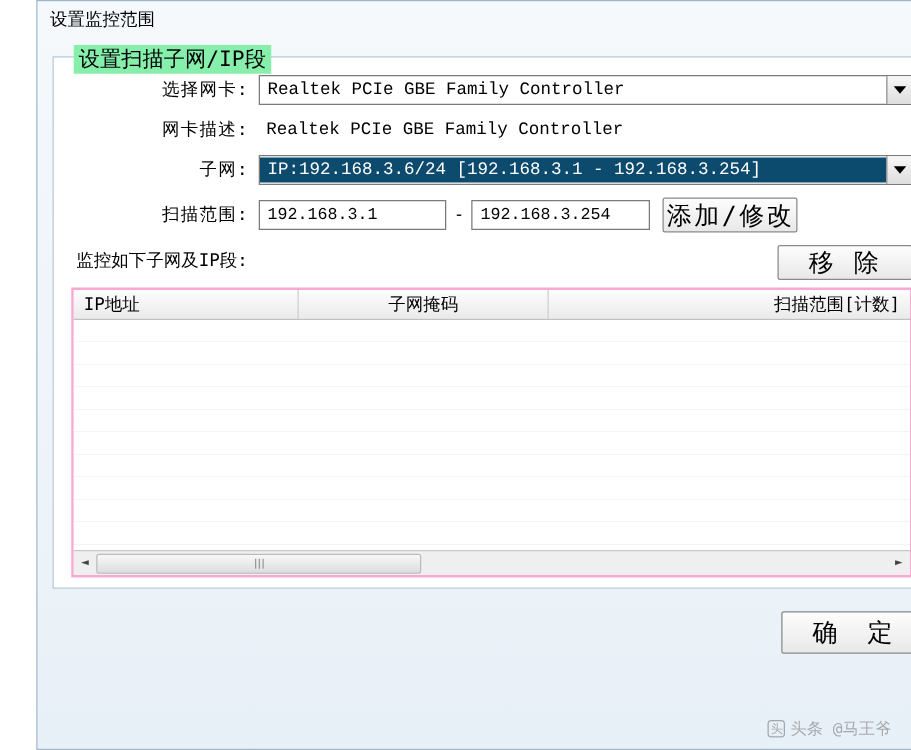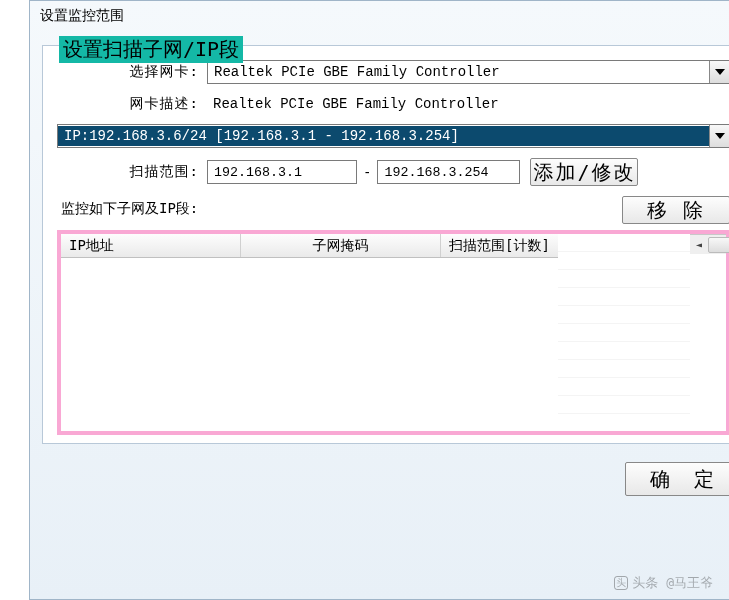--- a/index.html
+++ b/index.html
@@ -30,23 +30,23 @@
       border: 1px solid #b8c8d8;
       background: #fff;
       padding: 14px 14px 8px 14px;
       position: relative;
       margin-top: 8px;
     }
     .legend {
       position: absolute;
       top: -10px;
       left: 16px;
-      background: #14b8a6;
+      background: #86efac;
       padding: 0 4px;
-      font-size: 20px;
+      font-size: 17px;
     }
     .row {
       display: flex;
       align-items: center;
       margin-bottom: 10px;
     }
     .label {
       width: 150px;
       text-align: right;
       padding-right: 8px;
@@ -113,25 +113,25 @@
     .monitor-label {
       padding: 4px 0 6px 4px;
     }
     .monitor-row {
       display: flex;
       align-items: center;
       justify-content: space-between;
       margin-bottom: 6px;
     }
     .listview {
-      border: 4px solid #f9a8d4;
-      background: #fff;
-      height: 205px;
-      display: flex;
-      flex-direction: row;
+      border: 2px solid #f9a8d4;
+      background: #fff;
+      height: 232px;
+      display: flex;
+      flex-direction: column;
     }
     .lv-header {
       display: flex;
       background: linear-gradient(#fdfdfd, #eaeaea);
       border-bottom: 1px solid #c0c0c0;
       height: 24px;
       align-items: center;
     }
     .lv-col {
       padding: 2px 8px;
@@ -215,20 +215,21 @@
           </div>
         </div>
       </div>
 
       <div class="row">
         <div class="label">网卡描述:</div>
         <div class="static-text">Realtek PCIe GBE Family Controller</div>
       </div>
 
       <div class="row">
+        <div class="label">子网:</div>
         <div class="combo selected">
           <div class="combo-text">IP:192.168.3.6/24 [192.168.3.1 - 192.168.3.254]</div>
           <div class="combo-btn">
             <div class="triangle"></div>
           </div>
         </div>
       </div>
 
       <div class="row">
         <div class="label">扫描范围:</div>

